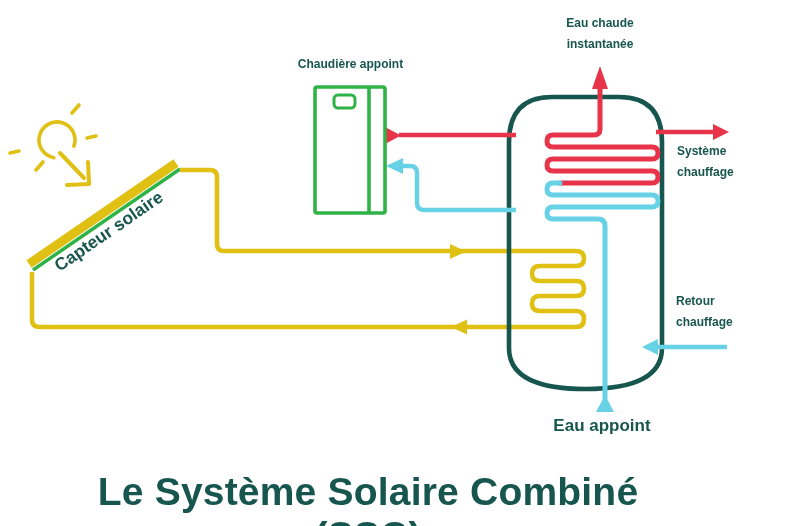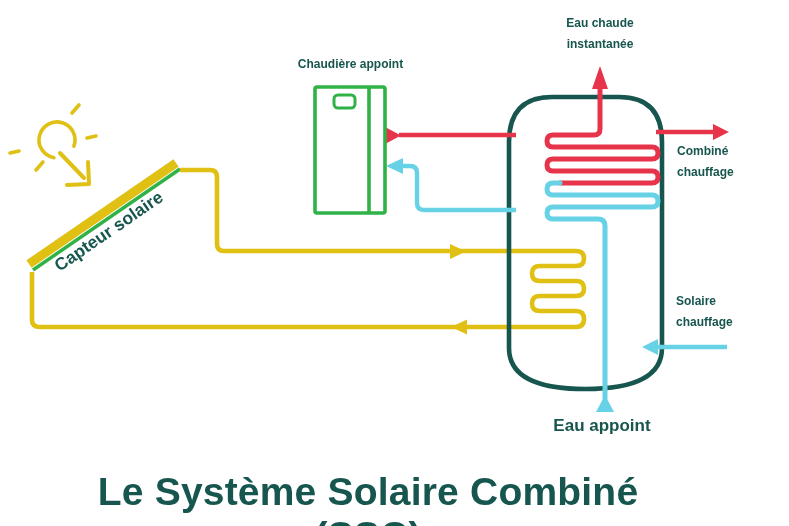--- a/index.html
+++ b/index.html
@@ -101,22 +101,22 @@
     </g>
 
     <text transform="translate(112,236) rotate(-34.5)" text-anchor="middle" fill="#17564E" font-family="Liberation Sans, sans-serif" font-size="17.5" font-weight="bold">Capteur solaire</text>
   </svg>
 
   <div class="lbl center" style="top:54px;left:258px;width:185px;">Chaudière appoint</div>
 
   <div class="lbl center" style="top:13px;left:520px;width:160px;">Eau chaude
 instantanée</div>
 
-  <div class="lbl" style="top:141px;left:677px;width:110px;">Combiné
+  <div class="lbl" style="top:141px;left:677px;width:110px;">Système
 chauffage</div>
 
-  <div class="lbl" style="top:291px;left:676px;width:110px;">Solaire
+  <div class="lbl" style="top:291px;left:676px;width:110px;">Retour
 chauffage</div>
 
   <div class="lbl center" style="top:415px;left:532px;width:140px;font-size:17px;">Eau appoint</div>
 
   <div class="title" style="top:470px;left:95px;width:546px;">Le Système Solaire Combiné (SSC)</div>
 </div>
 
 </body></html>

